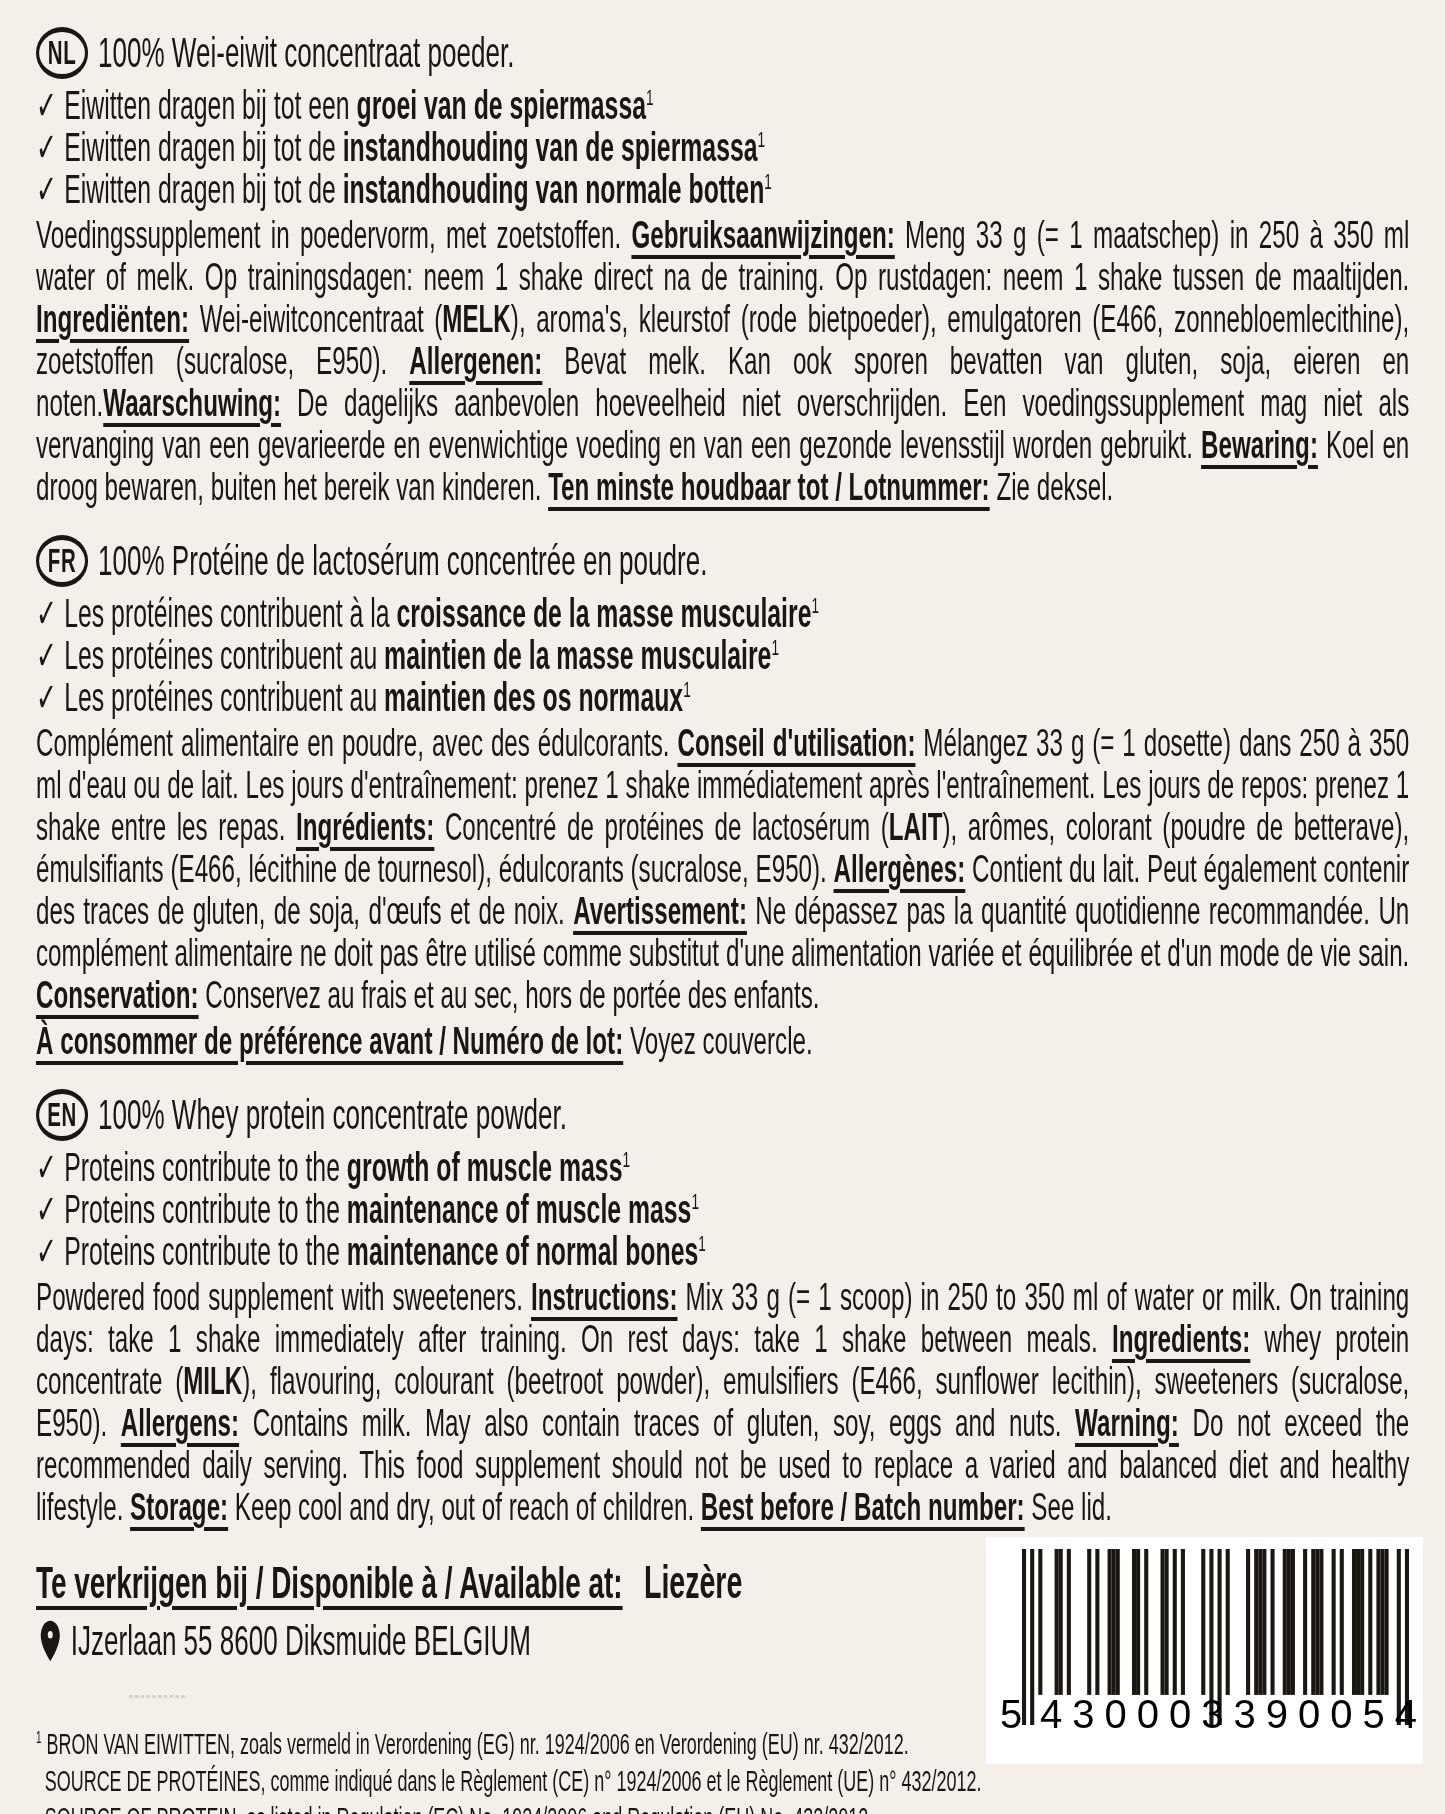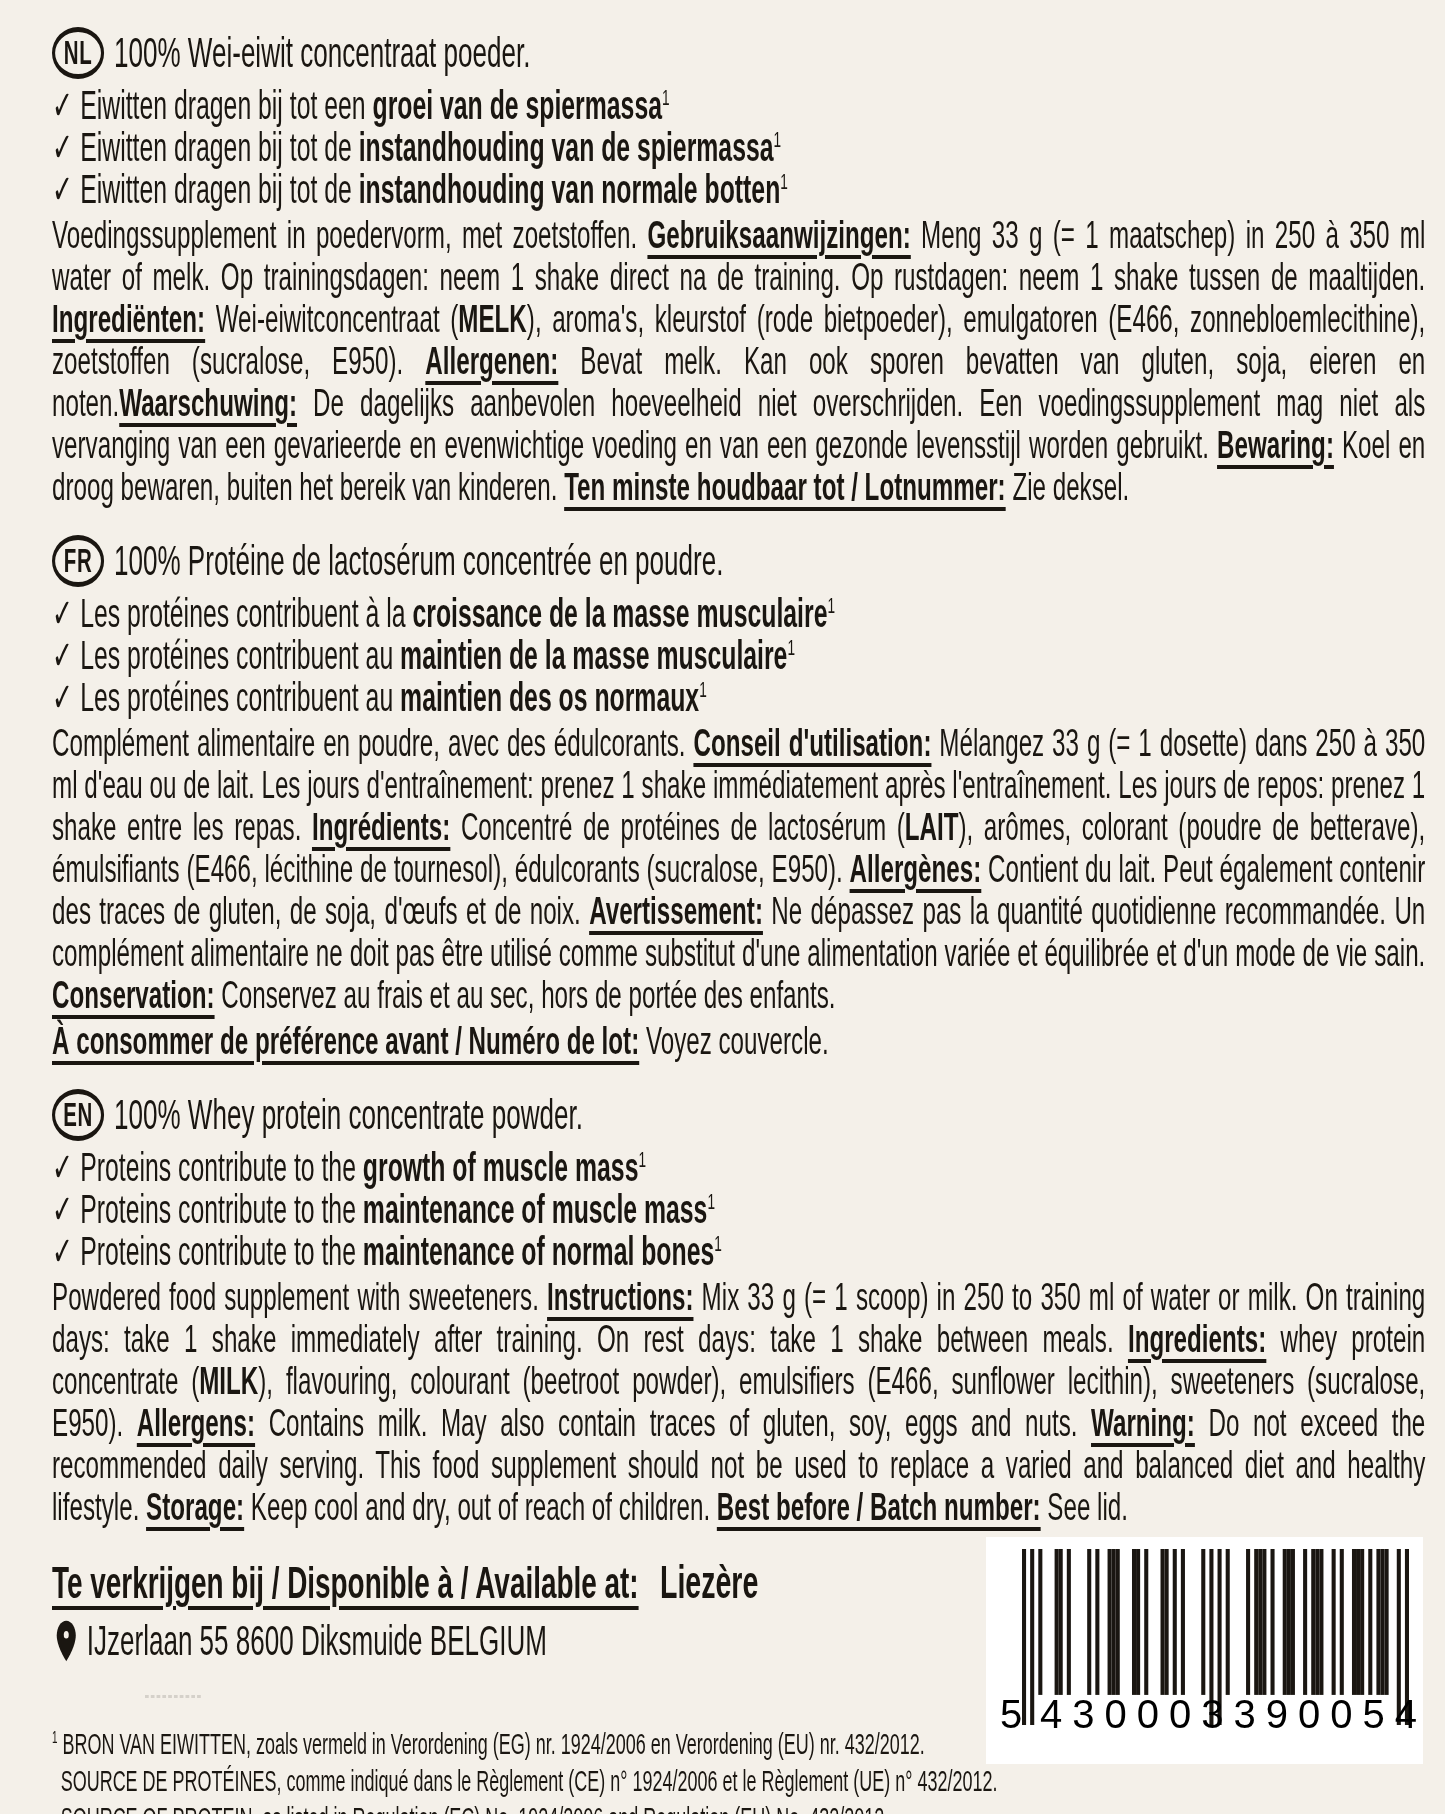--- a/index.html
+++ b/index.html
@@ -8,21 +8,21 @@
     font-family:"Liberation Sans",sans-serif;
     background:#e9e5dd;
   }
   .label{
     position:relative;
     width:1445px;height:1814px;
     background:#f4f0e9;
     color:#1a1611;
     overflow:hidden;
     box-sizing:border-box;
-    padding:28px 0 0 52px;
+    padding:28px 0 0 36px;
   }
   
   .content{
     width:2215px;
     transform:scaleX(0.62);
     transform-origin:0 0;
   }
   .sec{margin-bottom:28px;}
   .sec-head{display:flex;align-items:center;gap:16px;height:50px;margin-bottom:6px;}
   .badge{

